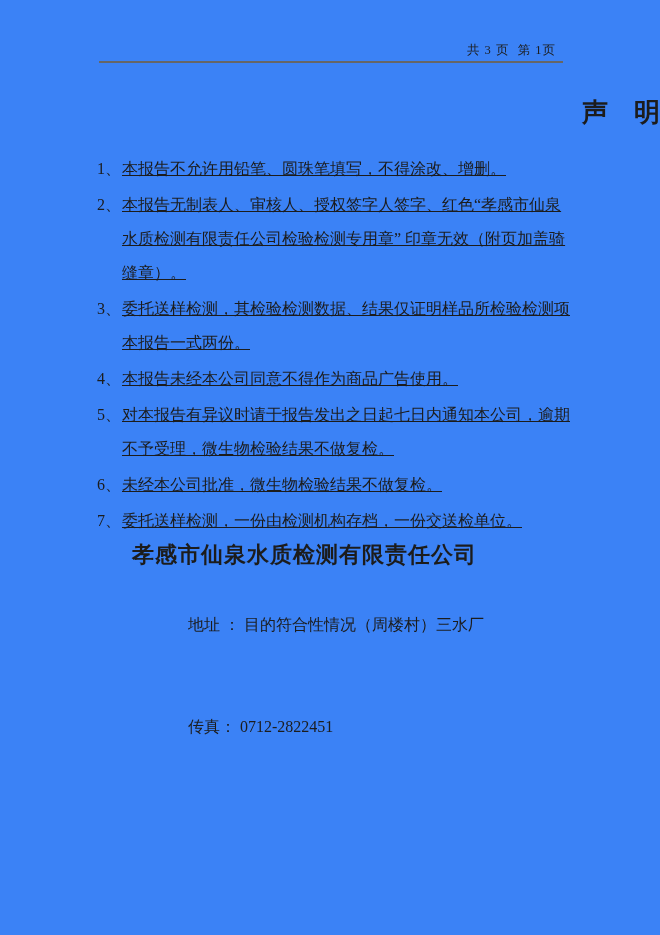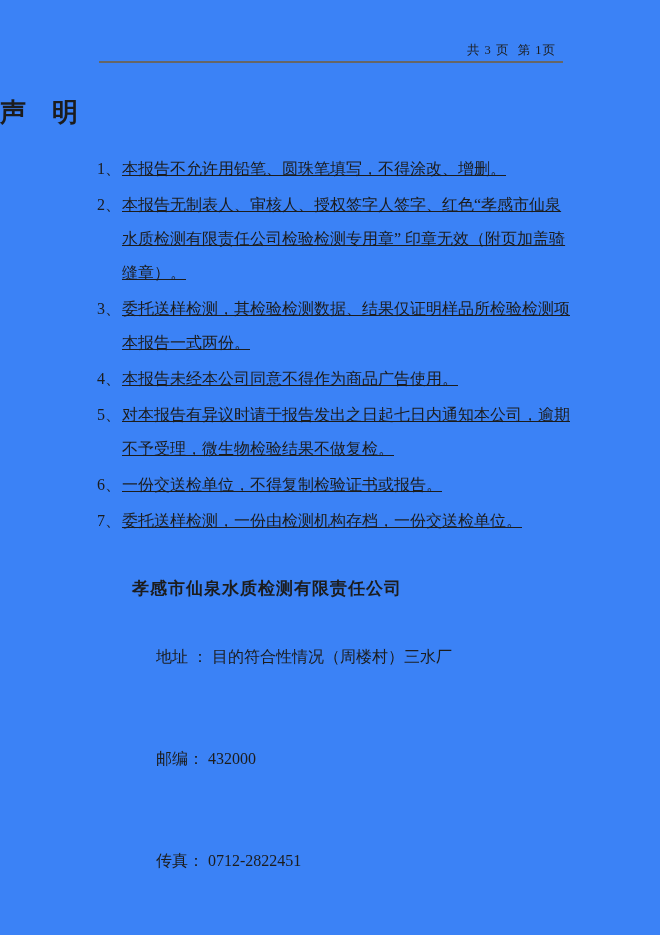--- a/index.html
+++ b/index.html
@@ -32,21 +32,21 @@
     left: 99px;
     width: 464px;
     height: 2px;
     background: #666666;
   }
   .doc-title {
     position: absolute;
     top: 97px;
     left: 0;
     width: 660px;
-    text-align: left;
+    text-align: right;
     font-size: 26px;
     font-weight: bold;
     line-height: 32px;
     white-space: pre;
   }
   .statements {
     position: absolute;
     top: 152px;
     left: 97px;
     width: 488px;
@@ -67,34 +67,34 @@
     white-space: pre-line;
     text-decoration: underline;
   }
   .company-block {
     position: absolute;
     top: 540px;
     left: 132px;
     width: 430px;
   }
   .company-name {
-    font-family: Liberation Serif, serif;
+    font-family: Liberation Mono, monospace;
     font-weight: bold;
-    font-size: 17px;
+    font-size: 22px;
     line-height: 34px;
     letter-spacing: 1px;
-    margin-top: 32px;
   }
   .contact-row {
     font-size: 16px;
     line-height: 34px;
     white-space: pre;
   }
   .contact-row .label {
     margin-right: 4px;
+    margin-left: 32px;
   }
 </style>
 </head>
 <body>
 
 <div class="page">
 
   <div class="page-info">共 3 页  第 1页</div>
 
   <div class="header-rule"></div>
@@ -121,34 +121,31 @@
       <span class="num">4、</span>
       <span class="text">本报告未经本公司同意不得作为商品广告使用。</span>
     </div>
     <div class="statement">
       <span class="num">5、</span>
       <span class="text">对本报告有异议时请于报告发出之日起七日内通知本公司，逾期
 不予受理，微生物检验结果不做复检。</span>
     </div>
     <div class="statement">
       <span class="num">6、</span>
-      <span class="text">一份交送检单位，不得复制检验证书或报告。</span>
+      <span class="text">未经本公司批准，微生物检验结果不做复检。</span>
     </div>
     <div class="statement">
       <span class="num">7、</span>
       <span class="text">委托送样检测，一份由检测机构存档，一份交送检单位。</span>
     </div>
   </div>
 
   <div class="company-block">
     <div class="company-name">孝感市仙泉水质检测有限责任公司</div>
     <div class="contact-row">
       <span class="label">地址 ：</span><span class="value">目的符合性情况（周楼村）三水厂</span>
     </div>
     <div class="contact-row">
-      <span class="label">邮编：</span><span class="value">432000</span>
-    </div>
-    <div class="contact-row">
       <span class="label">传真：</span><span class="value">0712-2822451</span>
     </div>
   </div>
 
 </div>
 
 </body></html>

